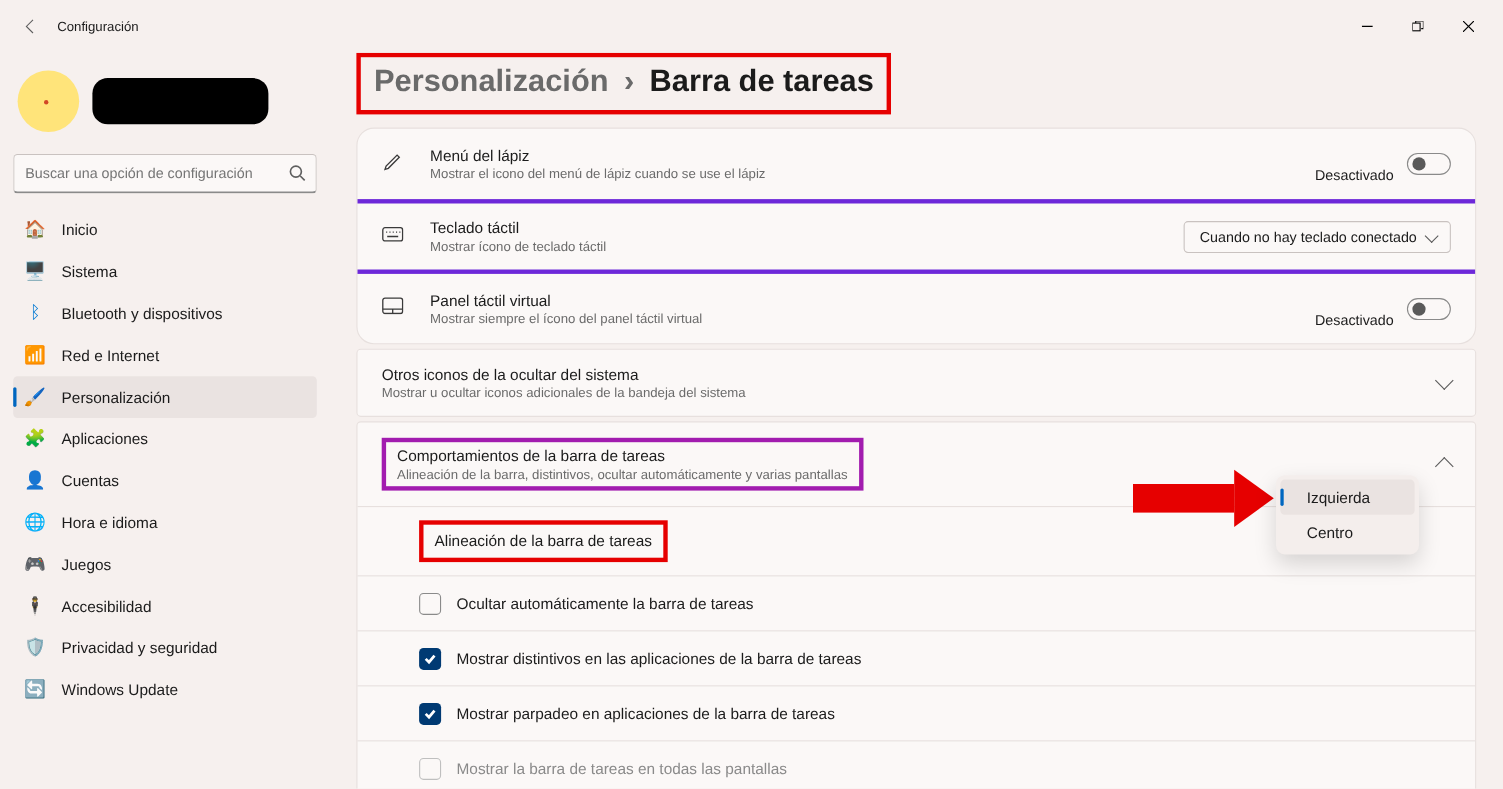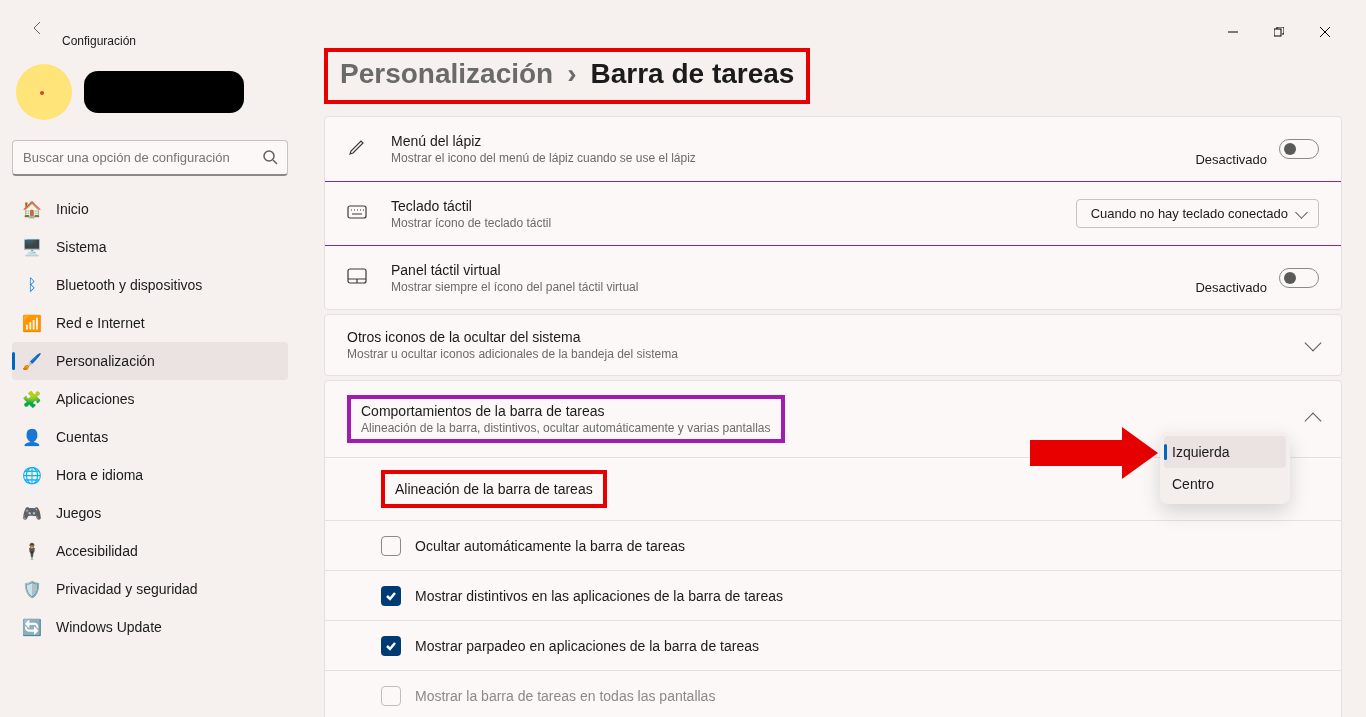--- a/index.html
+++ b/index.html
@@ -1,17 +1,17 @@
 <!DOCTYPE html>
 <html><head>
 <meta charset="utf-8">
 <style>
 * { margin:0; padding:0; box-sizing:border-box; font-family:"Segoe UI",-apple-system,sans-serif; }
 body { background:#f6f0ee; width:1366px; height:717px; overflow:hidden; position:relative; color:#1b1b1b; }
-.titlebar { height:48px; display:flex; align-items:flex-end; padding:0 18px; }
+.titlebar { height:48px; display:flex; align-items:center; padding:0 8px; }
 .back-btn { width:40px; height:40px; display:flex; align-items:center; justify-content:center; border-radius:4px; color:#5f5f5f; }
 .title { font-size:12px; color:#1b1b1b; margin-left:4px; }
 .win-controls { margin-left:auto; display:flex; }
 .win-btn { width:46px; height:32px; display:flex; align-items:center; justify-content:center; }
 .win-btn svg { width:10px; height:10px; stroke:#000; fill:none; stroke-width:1; }
 .layout { display:flex; position:absolute; top:48px; left:0; right:0; bottom:0; }
 .sidebar { width:300px; padding:8px 12px 0 12px; }
 .profile { display:flex; align-items:center; gap:12px; padding:8px 4px 16px 4px; }
 .avatar { width:56px; height:56px; border-radius:50%; background:#ffe47a; position:relative; }
 .avatar::after { content:""; position:absolute; left:24px; top:27px; width:4px; height:4px; border-radius:50%; background:#d24726; }
@@ -22,23 +22,23 @@
 .nav { list-style:none; }
 .nav li { display:flex; align-items:center; gap:14px; height:38px; border-radius:4px; padding:0 10px; font-size:14px; color:#1b1b1b; position:relative; cursor:pointer; }
 .nav li.active { background:#eae3e1; }
 .nav li.active::before { content:""; position:absolute; left:0; top:10px; bottom:10px; width:3px; background:#0067c0; border-radius:2px; }
 .nav-icon { width:20px; height:20px; display:flex; align-items:center; justify-content:center; font-size:16px; }
 .main { flex:1; padding:0 24px 0 24px; overflow:hidden; position:relative; }
 .breadcrumb-wrap { display:inline-block; border:4px solid #e60000; padding:6px 12px 10px 12px; margin:0 0 12px 0; }
 .breadcrumb { display:flex; align-items:center; gap:14px; font-size:28px; font-weight:600; }
 .breadcrumb .bc-parent { color:#6a6a6a; font-weight:600; }
 .breadcrumb .chev { color:#6a6a6a; }
-.card { background:#fbf8f7; border:1px solid #e7e0de; border-radius:4px; margin-bottom:4px; }
+.card { background:#fbf8f7; border:1px solid #e7e0de; border-radius:16px; margin-bottom:4px; }
 .row { display:flex; align-items:center; padding:14px 22px; min-height:64px; }
-.row + .row { border-top:1px solid #6d28d9; }
+.row + .row { border-top:4px solid #6d28d9; }
 .row-icon { width:20px; margin-right:24px; color:#3a3a3a; }
 .row-text { flex:1; }
 .row-title { font-size:14px; color:#1b1b1b; }
 .row-sub { font-size:12px; color:#6b6b6b; margin-top:2px; }
 .toggle-label { font-size:13px; margin-right:12px; color:#1b1b1b;margin-top:20px; }
 .toggle { width:40px; height:20px; border-radius:10px; background:#fbf8f7; border:1px solid #8a8a8a; position:relative; }
 .toggle::after { content:""; position:absolute; width:12px; height:12px; border-radius:50%; background:#5a5a5a; top:3px; left:4px; }
 .dropdown { border:1px solid #c9c2c0; background:#fbf8f7; border-radius:4px; padding:6px 30px 6px 14px; font-size:13px; position:relative; min-width:200px; }
 .dropdown::after { content:""; position:absolute; right:12px; top:12px; width:8px; height:8px; border-right:1px solid #5a5a5a; border-bottom:1px solid #5a5a5a; transform:rotate(45deg); margin-top:-4px; }
 .expander { background:#fbf8f7; border:1px solid #e7e0de; border-radius:4px; margin-top:4px; }
@@ -53,21 +53,21 @@
 .chk { width:20px; height:20px; border-radius:4px; margin-right:14px; flex-shrink:0; }
 .chk.empty { border:1.5px solid #8a8a8a; background:#fbf8f7; }
 .chk.filled { background:#003a73; display:flex; align-items:center; justify-content:center; }
 .chk.filled svg { width:12px; height:12px; stroke:#fff; stroke-width:2.5; fill:none; }
 .chk.disabled { border:1.5px solid #bfbfbf; background:#fbf8f7; }
 .disabled-text { color:#8a8a8a; }
 .arrow { position:absolute; left:1030px; top:440px; }
 .arrow-body { width:92px; height:26px; background:#e60000; }
 .arrow-head { width:0; height:0; border-top:26px solid transparent; border-bottom:26px solid transparent; border-left:36px solid #e60000; position:absolute; left:92px; top:-13px; }
 .menu { position:absolute; left:1160px; top:432px; width:130px; background:#f4eeec; border-radius:8px; box-shadow:0 8px 20px rgba(0,0,0,0.15); padding:4px; }
-.menu-item { padding:8px 8px; font-size:14px; border-radius:4px; position:relative; cursor:pointer; }
+.menu-item { padding:8px 24px; font-size:14px; border-radius:4px; position:relative; cursor:pointer; }
 .menu-item.sel { background:#eae3e1; }
 .menu-item.sel::before { content:""; position:absolute; left:0; top:8px; bottom:8px; width:3px; background:#0067c0; border-radius:2px; }
 </style>
 </head>
 <body>
 
 <div class="titlebar">
   <div class="back-btn">
     <svg width="16" height="16" viewBox="0 0 16 16" fill="none">
         <path d="M10 2 L4 8 L10 14" stroke="#5f5f5f" stroke-width="1"></path>

